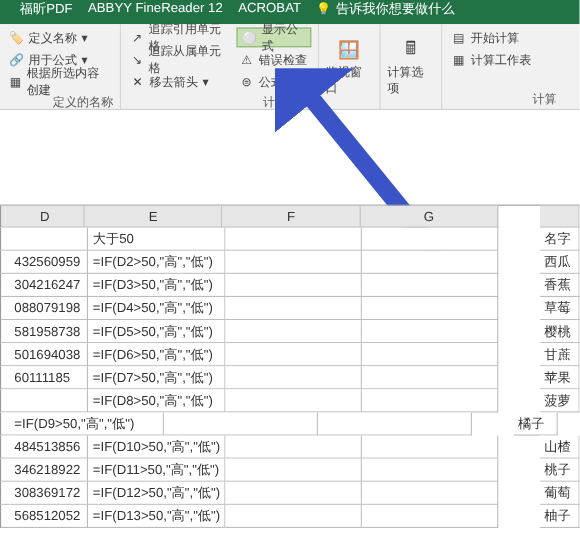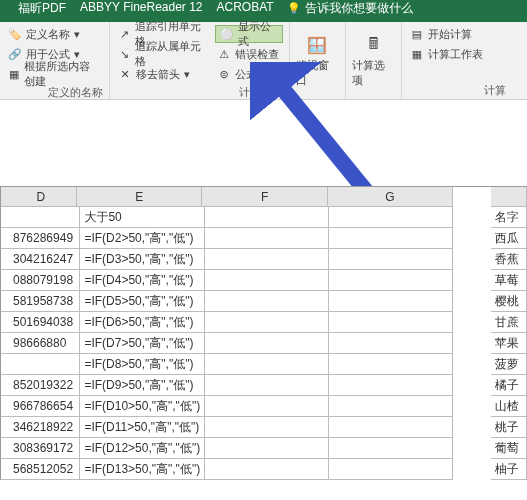--- a/index.html
+++ b/index.html
@@ -158,21 +158,21 @@
       <div class="row">
         <div class="cell narrow"></div>
         <div class="cell wD"></div>
         <div class="cell wE">大于50</div>
         <div class="cell wF"></div>
         <div class="cell wG"></div>
         <div class="cell wH">名字</div>
       </div>
       <div class="row">
         <div class="cell narrow"></div>
-        <div class="cell wD">876286949</div>
+        <div class="cell wD">432560959</div>
         <div class="cell wE">=IF(D2&gt;50,"高","低")</div>
         <div class="cell wF"></div>
         <div class="cell wG"></div>
         <div class="cell wH">西瓜</div>
       </div>
       <div class="row">
         <div class="cell narrow"></div>
         <div class="cell wD">304216247</div>
         <div class="cell wE">=IF(D3&gt;50,"高","低")</div>
         <div class="cell wF"></div>
@@ -198,45 +198,44 @@
       <div class="row">
         <div class="cell narrow"></div>
         <div class="cell wD">501694038</div>
         <div class="cell wE">=IF(D6&gt;50,"高","低")</div>
         <div class="cell wF"></div>
         <div class="cell wG"></div>
         <div class="cell wH">甘蔗</div>
       </div>
       <div class="row">
         <div class="cell narrow"></div>
-        <div class="cell wD">98666880</div>
+        <div class="cell wD">60111185</div>
         <div class="cell wE">=IF(D7&gt;50,"高","低")</div>
         <div class="cell wF"></div>
         <div class="cell wG"></div>
         <div class="cell wH">苹果</div>
       </div>
       <div class="row">
         <div class="cell narrow"></div>
         <div class="cell wD"></div>
         <div class="cell wE">=IF(D8&gt;50,"高","低")</div>
         <div class="cell wF"></div>
         <div class="cell wG"></div>
         <div class="cell wH">菠萝</div>
       </div>
       <div class="row">
         <div class="cell narrow"></div>
-        <div class="cell wD">852019322</div>
         <div class="cell wE">=IF(D9&gt;50,"高","低")</div>
         <div class="cell wF"></div>
         <div class="cell wG"></div>
         <div class="cell wH">橘子</div>
       </div>
       <div class="row">
         <div class="cell narrow"></div>
-        <div class="cell wD">966786654</div>
+        <div class="cell wD">484513856</div>
         <div class="cell wE">=IF(D10&gt;50,"高","低")</div>
         <div class="cell wF"></div>
         <div class="cell wG"></div>
         <div class="cell wH">山楂</div>
       </div>
       <div class="row">
         <div class="cell narrow"></div>
         <div class="cell wD">346218922</div>
         <div class="cell wE">=IF(D11&gt;50,"高","低")</div>
         <div class="cell wF"></div>

